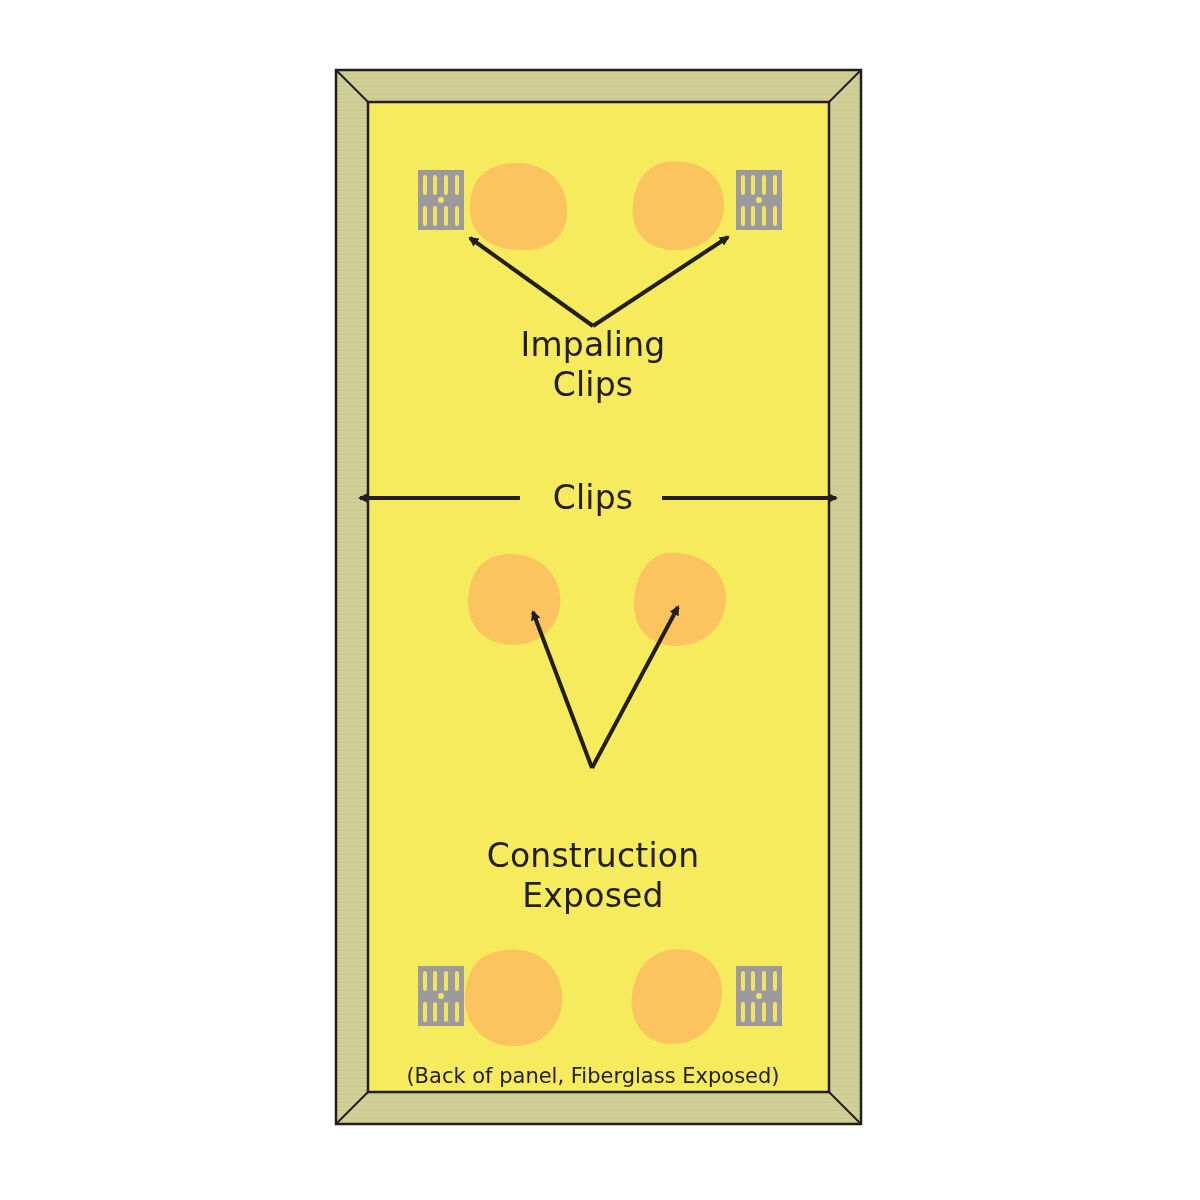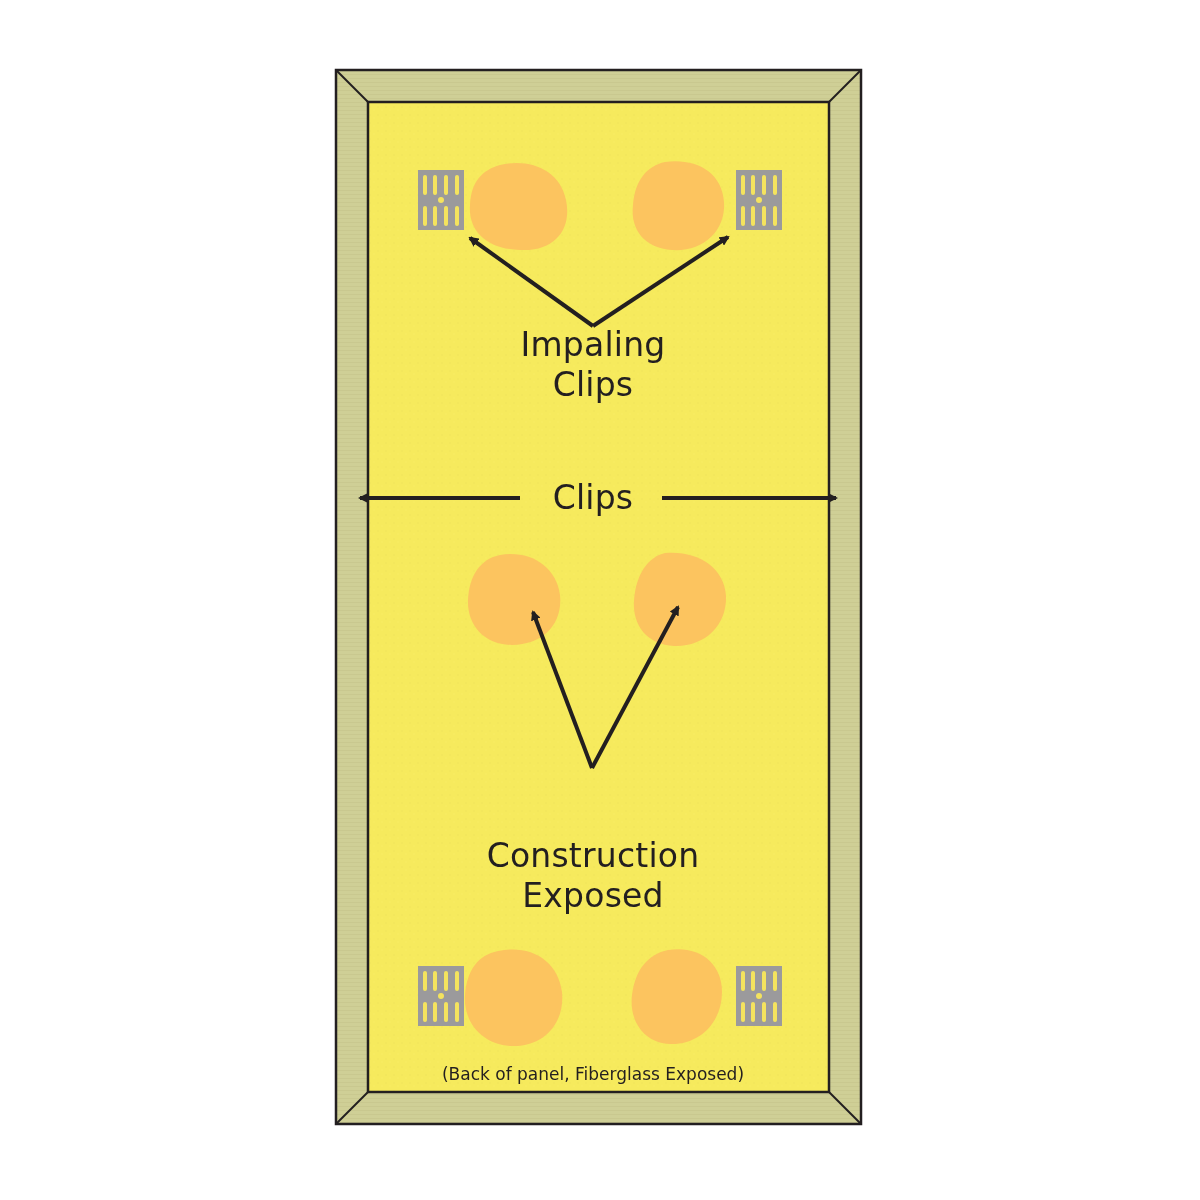--- a/index.html
+++ b/index.html
@@ -8,21 +8,21 @@
     svg.diagram { position: absolute; left: 0; top: 0; }
     .label {
       position: absolute;
       color: #231f20;
       text-align: center;
       font-family: "DejaVu Sans", sans-serif;
       line-height: 1.2;
       white-space: nowrap;
     }
     .label-lg { font-size: 33px; letter-spacing: 0.2px; }
-    .label-sm { font-size: 17px; }
+    .label-sm { font-size: 21px; }
     .lbl-impaling { left: 493px; top: 325px; width: 200px; }
     .lbl-fabric { left: 533px; top: 478px; width: 120px; }
     .lbl-construction { left: 473px; top: 813px; width: 240px; margin-top: 23px; }
     .lbl-footnote { left: 403px; top: 1064px; width: 380px; }
   </style>
 </head>
 <body>
 
 <svg class="diagram" width="1200" height="1200" viewBox="0 0 1200 1200" xmlns="http://www.w3.org/2000/svg">
   <defs>

